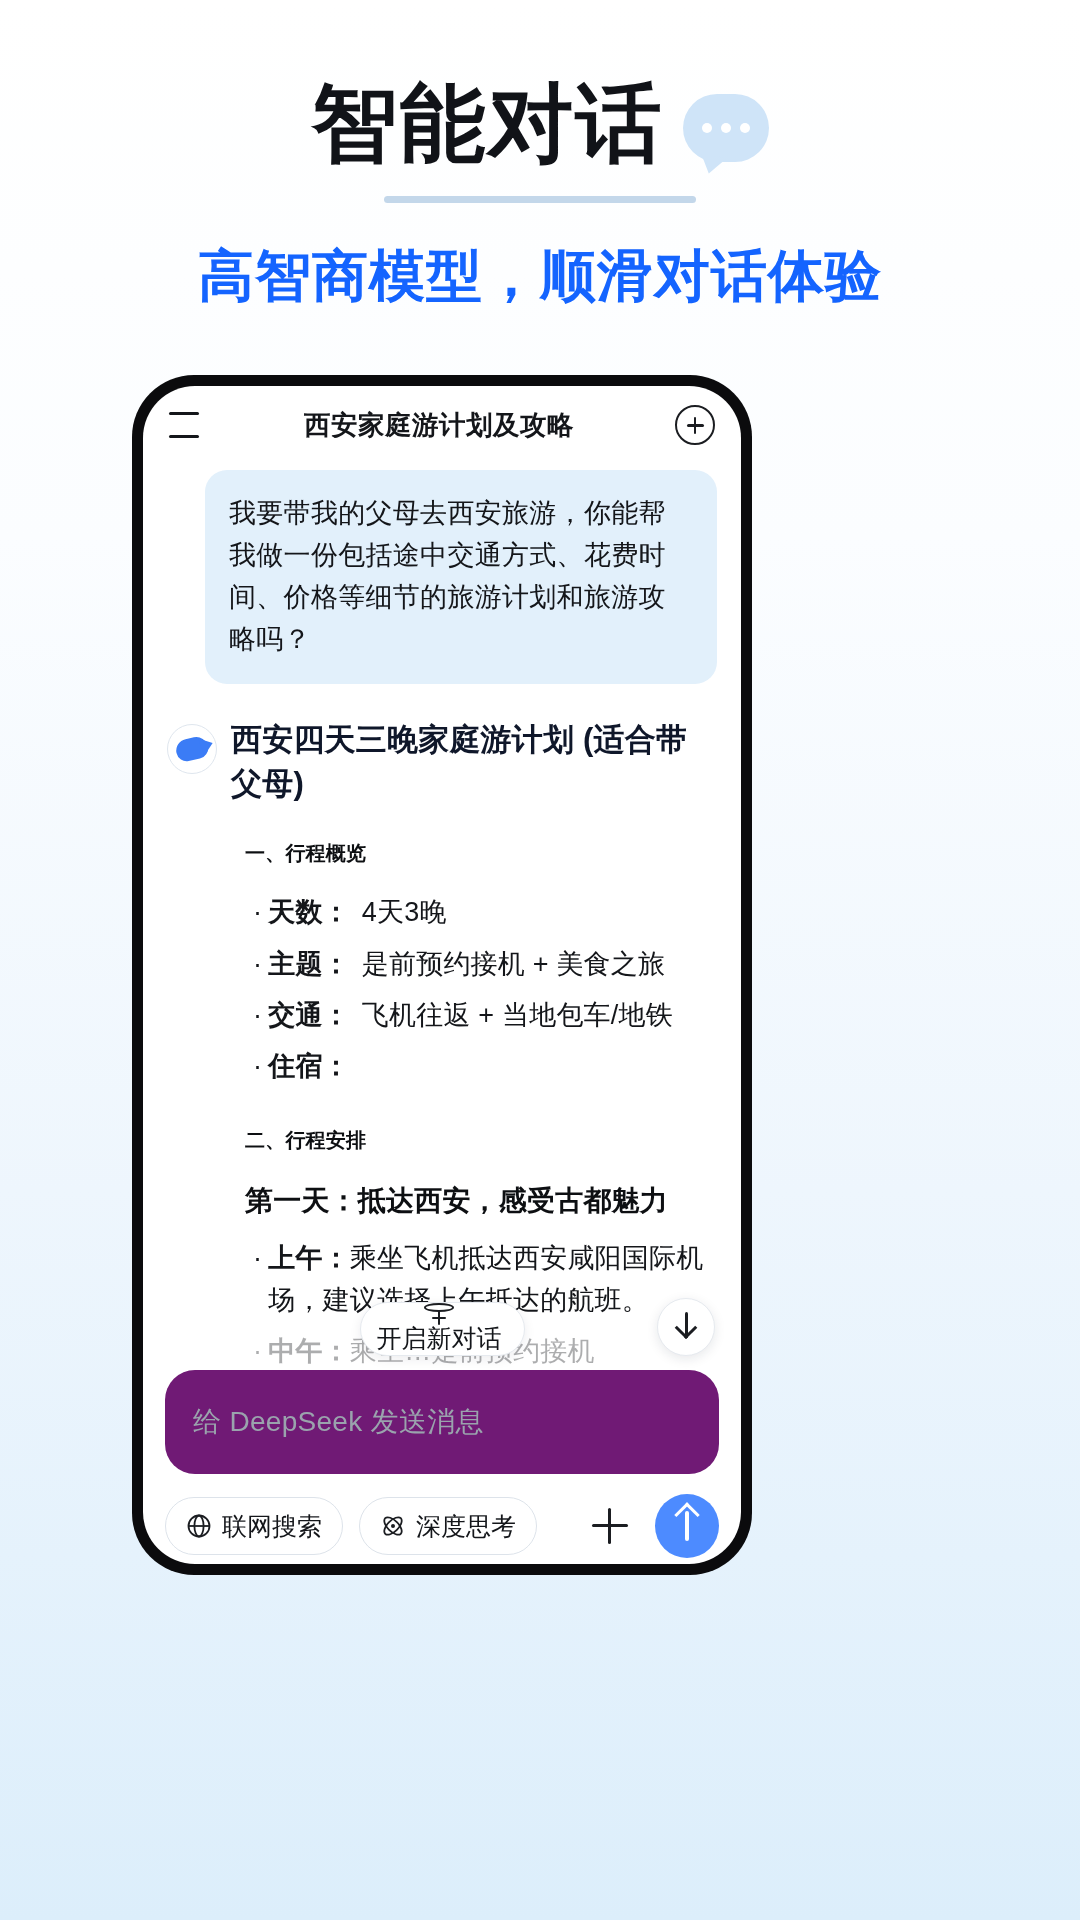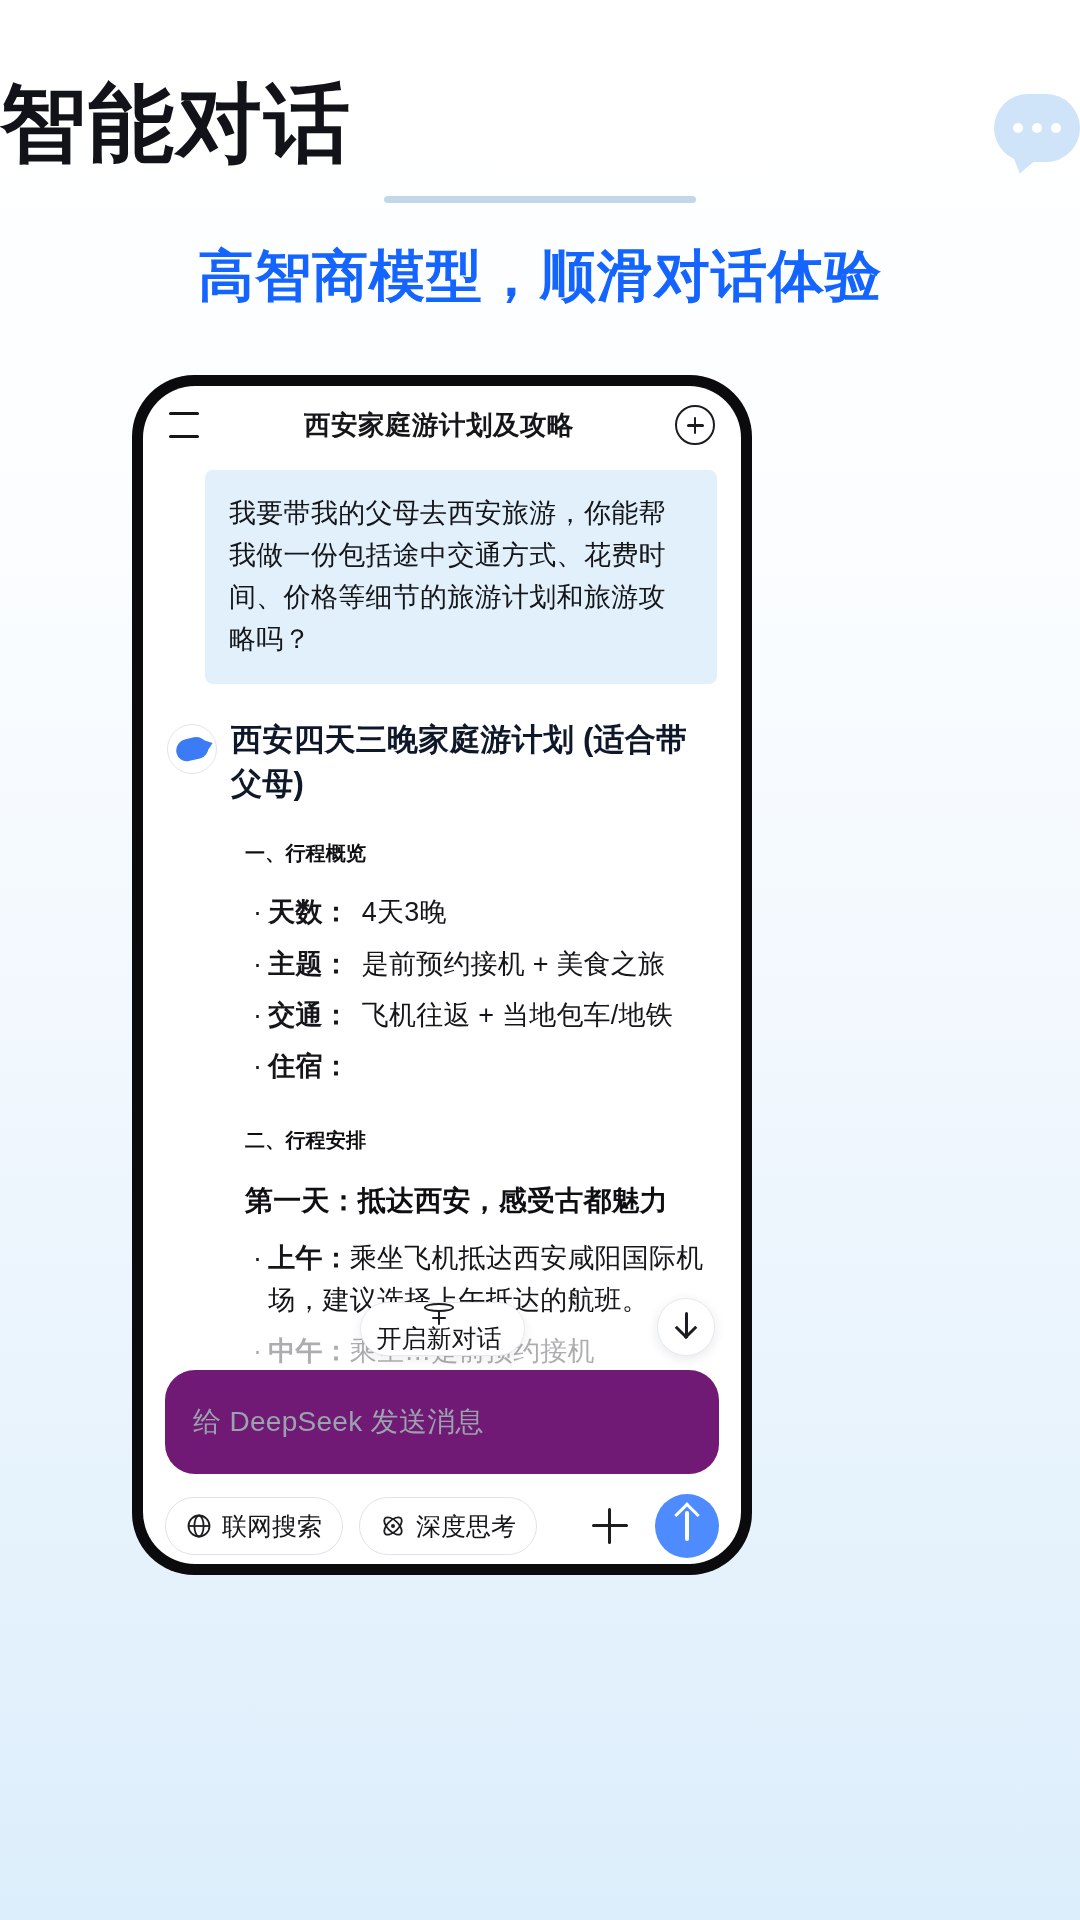--- a/index.html
+++ b/index.html
@@ -14,21 +14,21 @@
   }
 
   
   .hero {
     padding-top: 78px;
     text-align: center;
   }
   .hero-title-row {
     display: flex;
     align-items: center;
-    justify-content: space-between;
+    justify-content: center;
     gap: 19px;
   }
   .hero-title {
     font-size: 86px;
     font-weight: 700;
     color: #111318;
     letter-spacing: 2px;
     line-height: 1.05;
   }
   .hero-bubble {
@@ -135,21 +135,21 @@
   
   .conv {
     flex: 1 1 auto;
     padding: 6px 24px 0 24px;
     overflow: hidden;
     position: relative;
   }
   .user-bubble {
     margin-left: 38px;
     background: #e2f0fb;
-    border-radius: 8px;
+    border-radius: 22px;
     padding: 22px 24px 24px 24px;
     font-size: 27px;
     line-height: 1.56;
     color: #14161a;
     letter-spacing: .3px;
   }
 
   .ai-block {
     margin-top: 34px;
     display: flex;

